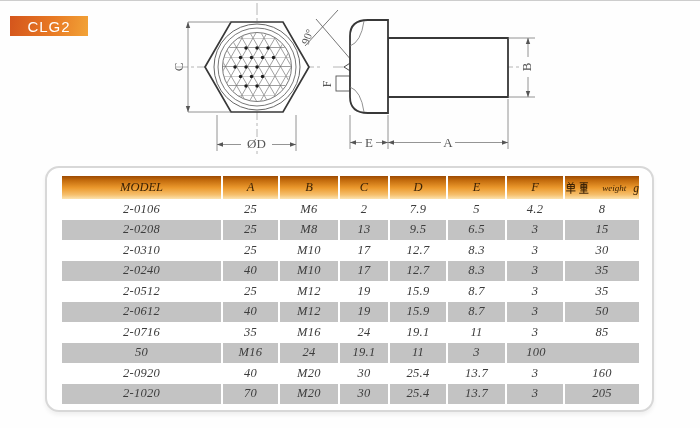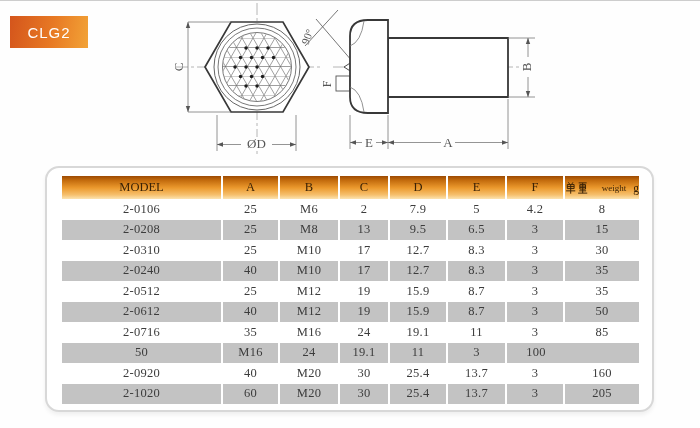--- a/index.html
+++ b/index.html
@@ -4,37 +4,37 @@
 <style>
   html,body { margin:0; padding:0; }
   body {
     width:700px; height:428px; position:relative; overflow:hidden;
     background:#fefefe; font-family:"Liberation Sans", sans-serif;
   }
   .top-hairline { position:absolute; top:0; left:0; width:700px; height:1px; background:#cdcdcd; }
 
   
   .badge {
-    position:absolute; left:10px; top:16px; width:78px; height:32px;
+    position:absolute; left:10px; top:16px; width:78px; height:20px;
     background:linear-gradient(100deg,#d4551c 0%, #e87a24 55%, #f2a337 100%);
     color:#fff; font-size:15px; letter-spacing:1px;
     display:flex; align-items:center; justify-content:center;
   }
 
   
   .drawing { position:absolute; left:0; top:0; width:700px; height:162px; }
 
   
   .panel {
     position:absolute; left:45px; top:166px; width:609px; height:246px;
     background:#fff; border:2px solid #d8d8d8; border-radius:14px;
     box-sizing:border-box; box-shadow:0 3px 4px rgba(0,0,0,.06);
   }
   .spec-table { position:absolute; left:15px; top:8px; width:577px; }
-  .thead, .tr { display:grid; grid-template-columns:161px 57px 60px 50px 58px 59px 58px 74px; }
+  .thead, .tr { display:grid; grid-template-columns:161px 57px 60px 50px 58px 59px 58px 74px;font-style:italic; }
   .thead {
     height:23px;
     background:linear-gradient(180deg,#9c4a03 0%,#c26a0c 18%,#ec9a2e 52%,#f6c06e 82%,#fce4b2 100%);
   }
   .th, .td {
     display:flex; align-items:center; justify-content:center;
     border-right:2px solid #fff; box-sizing:border-box;
     font-family:"Liberation Serif", serif;
   }
   .th:last-child, .td:last-child { border-right:none; }
@@ -257,21 +257,21 @@
     <div class="td">M20</div>
     <div class="td">30</div>
     <div class="td">25.4</div>
     <div class="td">13.7</div>
     <div class="td">3</div>
     <div class="td">160</div>
   </div>
 
   <div class="tr">
     <div class="td">2-1020</div>
-    <div class="td">60</div>
+    <div class="td">70</div>
     <div class="td">M20</div>
     <div class="td">30</div>
     <div class="td">25.4</div>
     <div class="td">13.7</div>
     <div class="td">3</div>
     <div class="td">205</div>
   </div>
 </div>
   </div>
 </div>

